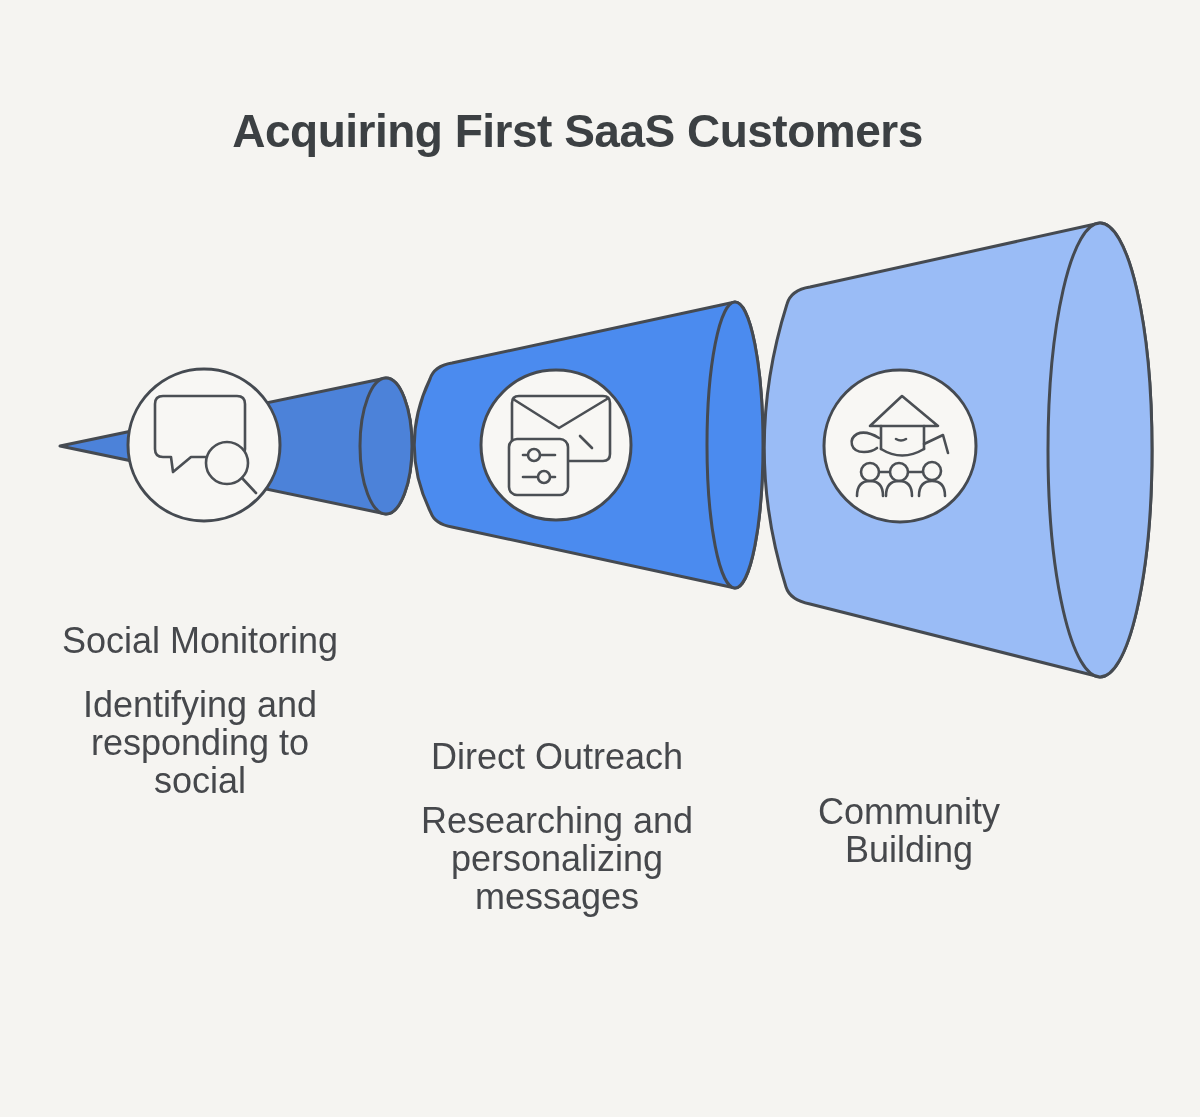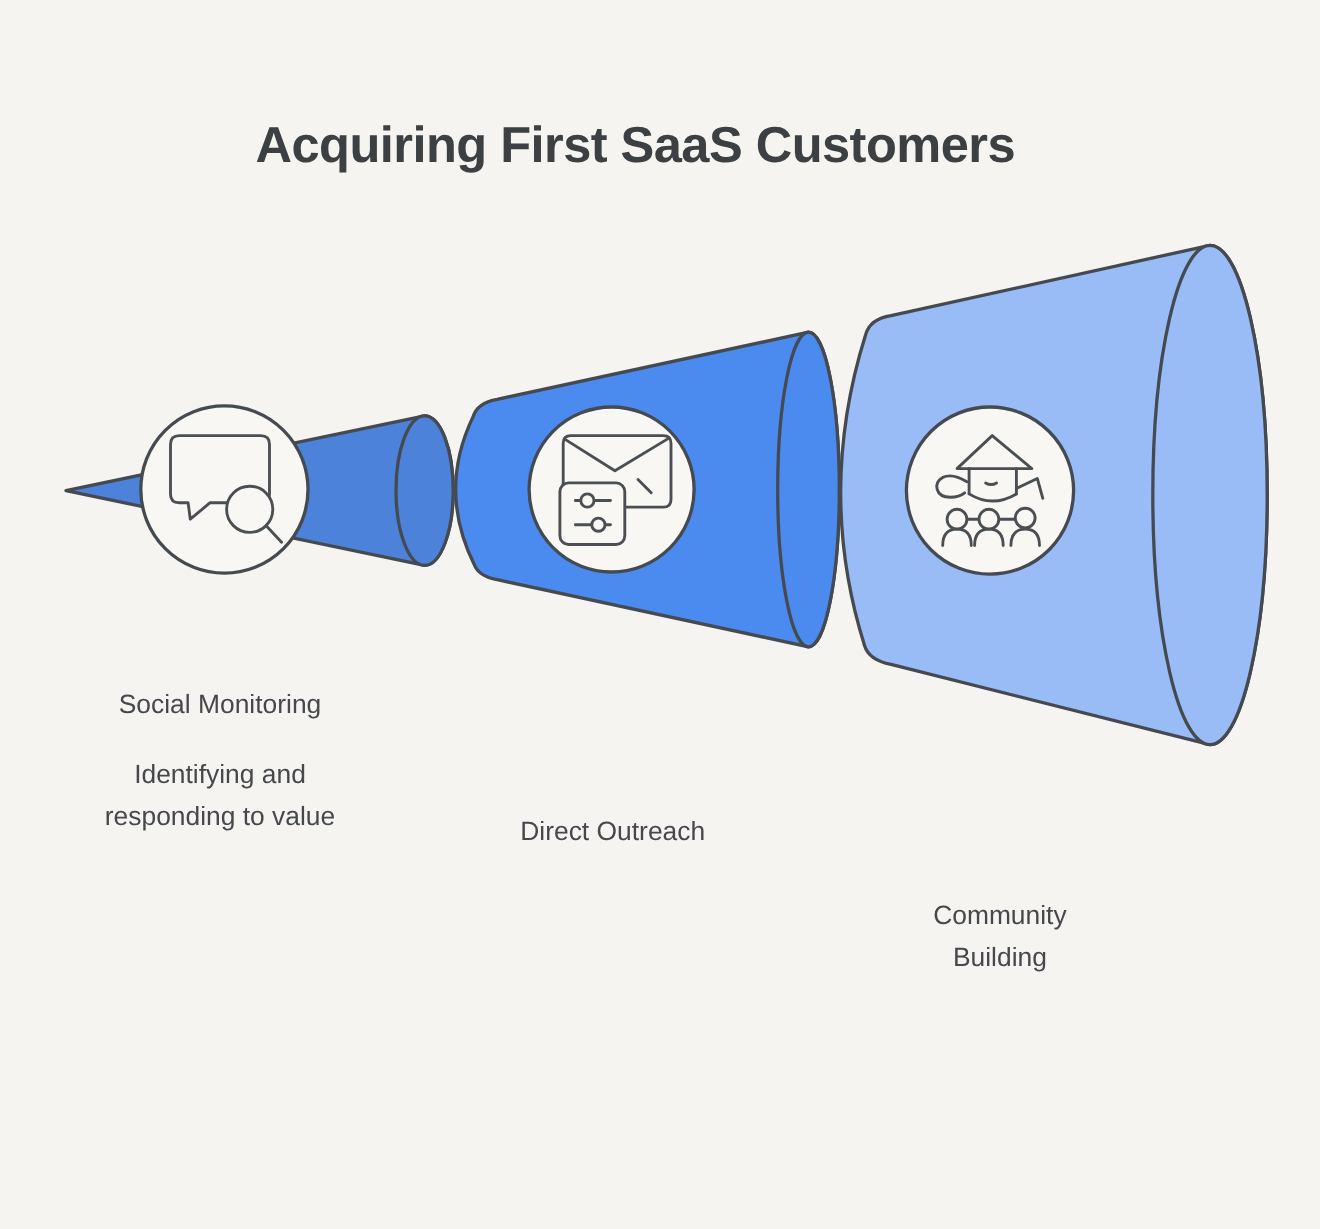--- a/index.html
+++ b/index.html
@@ -29,29 +29,29 @@
     width: 1155px;
     text-align: center;
     font-size: 46px;
     font-weight: 700;
     letter-spacing: -0.5px;
   }
   .stage-label {
     position: absolute;
     width: 320px;
     text-align: center;
-    font-size: 24px;
+    font-size: 36px;
     line-height: 38px;
   }
   .stage-label .stage-body {
     margin-top: 26px;
   }
   .label-1 { left: 40px;  top: 622px; }
   .label-2 { left: 397px; top: 738px; }
-  .label-3 { left: 749px; top: 814px; }
+  .label-3 { left: 749px; top: 793px; }
 </style>
 </head>
 <body style="background: rgb(245, 244, 241);">
 
 <div class="canvas">
 
   <svg class="funnel-svg" width="1200" height="1117" viewBox="0 0 1200 1117">
 
     <g>
       <path d="M 60 446 L 386 378 A 26 68 0 0 1 386 514 Z" stroke="#454a51" stroke-width="3" stroke-linejoin="round" fill="#4c82d9"></path>
@@ -108,27 +108,32 @@
   </svg>
 
   <div class="page-title" style="color: rgb(60, 64, 67);">Acquiring First SaaS Customers</div>
 
   <div class="stage-label label-1" style="color: rgb(70, 72, 76);">
     <div class="stage-heading">
       <div>Social Monitoring</div>
     </div>
     <div class="stage-body">
       <div>Identifying and</div>
-      <div>responding to value</div>
+      <div>responding to social</div>
     </div>
   </div>
 
   <div class="stage-label label-2" style="color: rgb(70, 72, 76);">
     <div class="stage-heading">
       <div>Direct Outreach</div>
+    </div>
+    <div class="stage-body">
+      <div>Researching and</div>
+      <div>personalizing</div>
+      <div>messages</div>
     </div>
   </div>
 
   <div class="stage-label label-3" style="color: rgb(70, 72, 76);">
     <div class="stage-heading">
       <div>Community</div>
       <div>Building</div>
     </div>
   </div>
 

